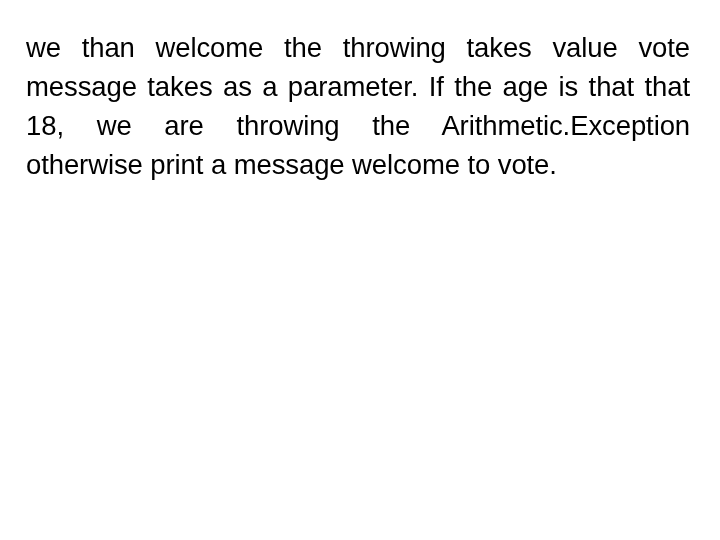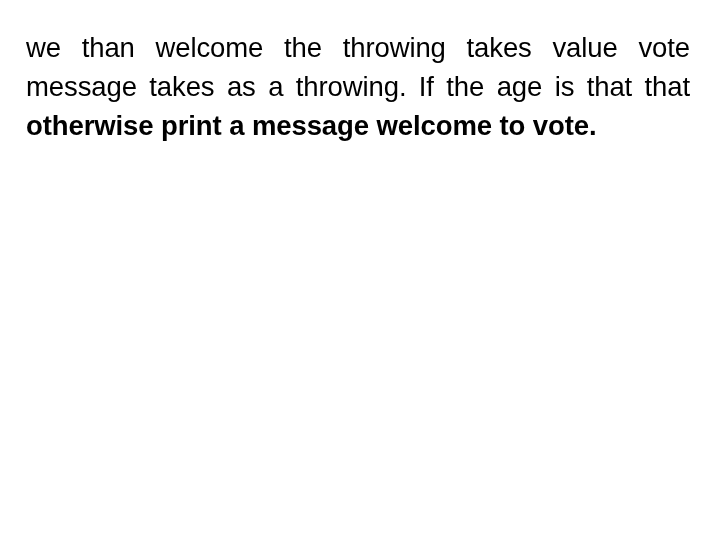--- a/index.html
+++ b/index.html
@@ -53,17 +53,18 @@
     display: inline;
   }
 </style>
 </head>
 <body>
 
 <div class="slide">
   <div class="content-block">
     <p class="body-paragraph">
       <span class="line" style="white-space: normal; text-align-last: justify;"><span class="w">we</span> <span class="w">than</span> <span class="w">welcome</span> <span class="w">the</span> <span class="w">throwing</span> <span class="w">takes</span> <span class="w">value</span> <span class="w">vote</span></span>
-      <span class="line" style="white-space: normal; text-align-last: justify;"><span class="w">message</span> <span class="w">takes</span> <span class="w">as</span> <span class="w">a</span> <span class="w">throwing.</span> <span class="w">If</span> <span class="w">the</span> <span class="w">age</span> <span class="w">is</span> <span class="w">that</span> <span class="w">that</span></span>
-      <span class="line last" style="white-space: normal; font-weight: bold;"><span class="w">otherwise</span> <span class="w">print</span> <span class="w">a</span> <span class="w">message</span> <span class="w">welcome</span> <span class="w">to</span> <span class="w">vote.</span></span>
+      <span class="line" style="white-space: normal; text-align-last: justify;"><span class="w">message</span> <span class="w">takes</span> <span class="w">as</span> <span class="w">a</span> <span class="w">parameter.</span> <span class="w">If</span> <span class="w">the</span> <span class="w">age</span> <span class="w">is</span> <span class="w">that</span> <span class="w">that</span></span>
+      <span class="line" style="white-space: normal; text-align-last: justify;"><span class="w">18,</span> <span class="w">we</span> <span class="w">are</span> <span class="w">throwing</span> <span class="w">the</span> <span class="w">Arithmetic.Exception</span></span>
+      <span class="line last" style="white-space: normal;"><span class="w">otherwise</span> <span class="w">print</span> <span class="w">a</span> <span class="w">message</span> <span class="w">welcome</span> <span class="w">to</span> <span class="w">vote.</span></span>
     </p>
   </div>
 </div>
 
 </body></html>

